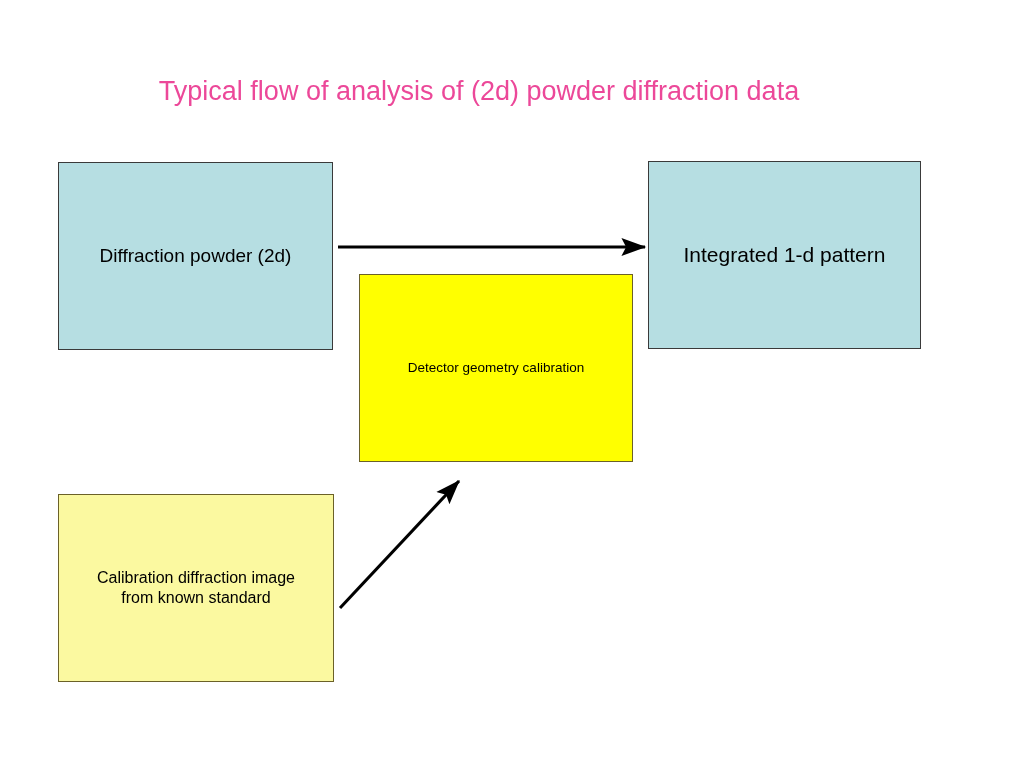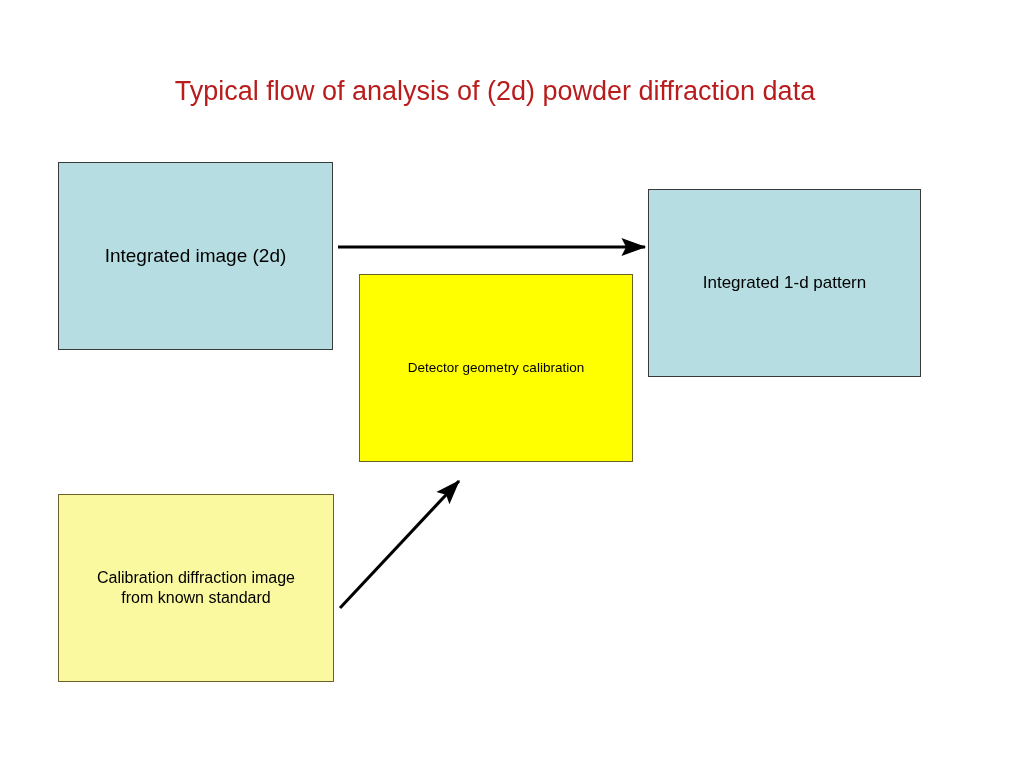--- a/index.html
+++ b/index.html
@@ -14,27 +14,27 @@
     overflow: hidden;
   }
   #slide {
     position: relative;
     width: 1024px;
     height: 768px;
     background: #ffffff;
   }
   #slide-title {
     position: absolute;
-    left: 16px;
+    left: 0;
     top: 76px;
     width: 958px;
     text-align: center;
     font-size: 27px;
     font-weight: 400;
-    color: #b91c1c;
+    color: #ec4899;
     font-family: "Liberation Sans", sans-serif;
     letter-spacing: 0px;
     white-space: nowrap;
   }
   .node {
     position: absolute;
     box-sizing: border-box;
     display: flex;
     align-items: center;
     justify-content: center;
@@ -56,22 +56,21 @@
     border: 1px solid #3a3a3a;
     font-size: 19px;
   }
   #node-integrated-pattern {
     left: 648px;
     top: 161px;
     width: 273px;
     height: 188px;
     background: #b6dee2;
     border: 1px solid #3a3a3a;
-    font-size: 17px;
-    margin-top: 28px;
+    font-size: 21px;
   }
   #node-detector-calibration {
     left: 359px;
     top: 274px;
     width: 274px;
     height: 188px;
     background: #ffff00;
     border: 1px solid #6b6128;
     font-size: 13.5px;
   }
@@ -108,21 +107,21 @@
     </defs>
     <g>
       <line x1="338" y1="247" x2="645" y2="247" stroke="#000000" stroke-width="3.1" marker-end="url(#ah)"></line>
     </g>
     <g>
       <line x1="340" y1="608" x2="459" y2="481" stroke="#000000" stroke-width="3.1" marker-end="url(#ah)"></line>
     </g>
   </svg>
 
   <div class="node" id="node-diffraction-image">
-    <span>Integrated image (2d)</span>
+    <span>Diffraction powder (2d)</span>
   </div>
 
   <div class="node" id="node-integrated-pattern">
     <span>Integrated 1-d pattern</span>
   </div>
 
   <div class="node" id="node-detector-calibration">
     <span>Detector geometry calibration</span>
   </div>
 

